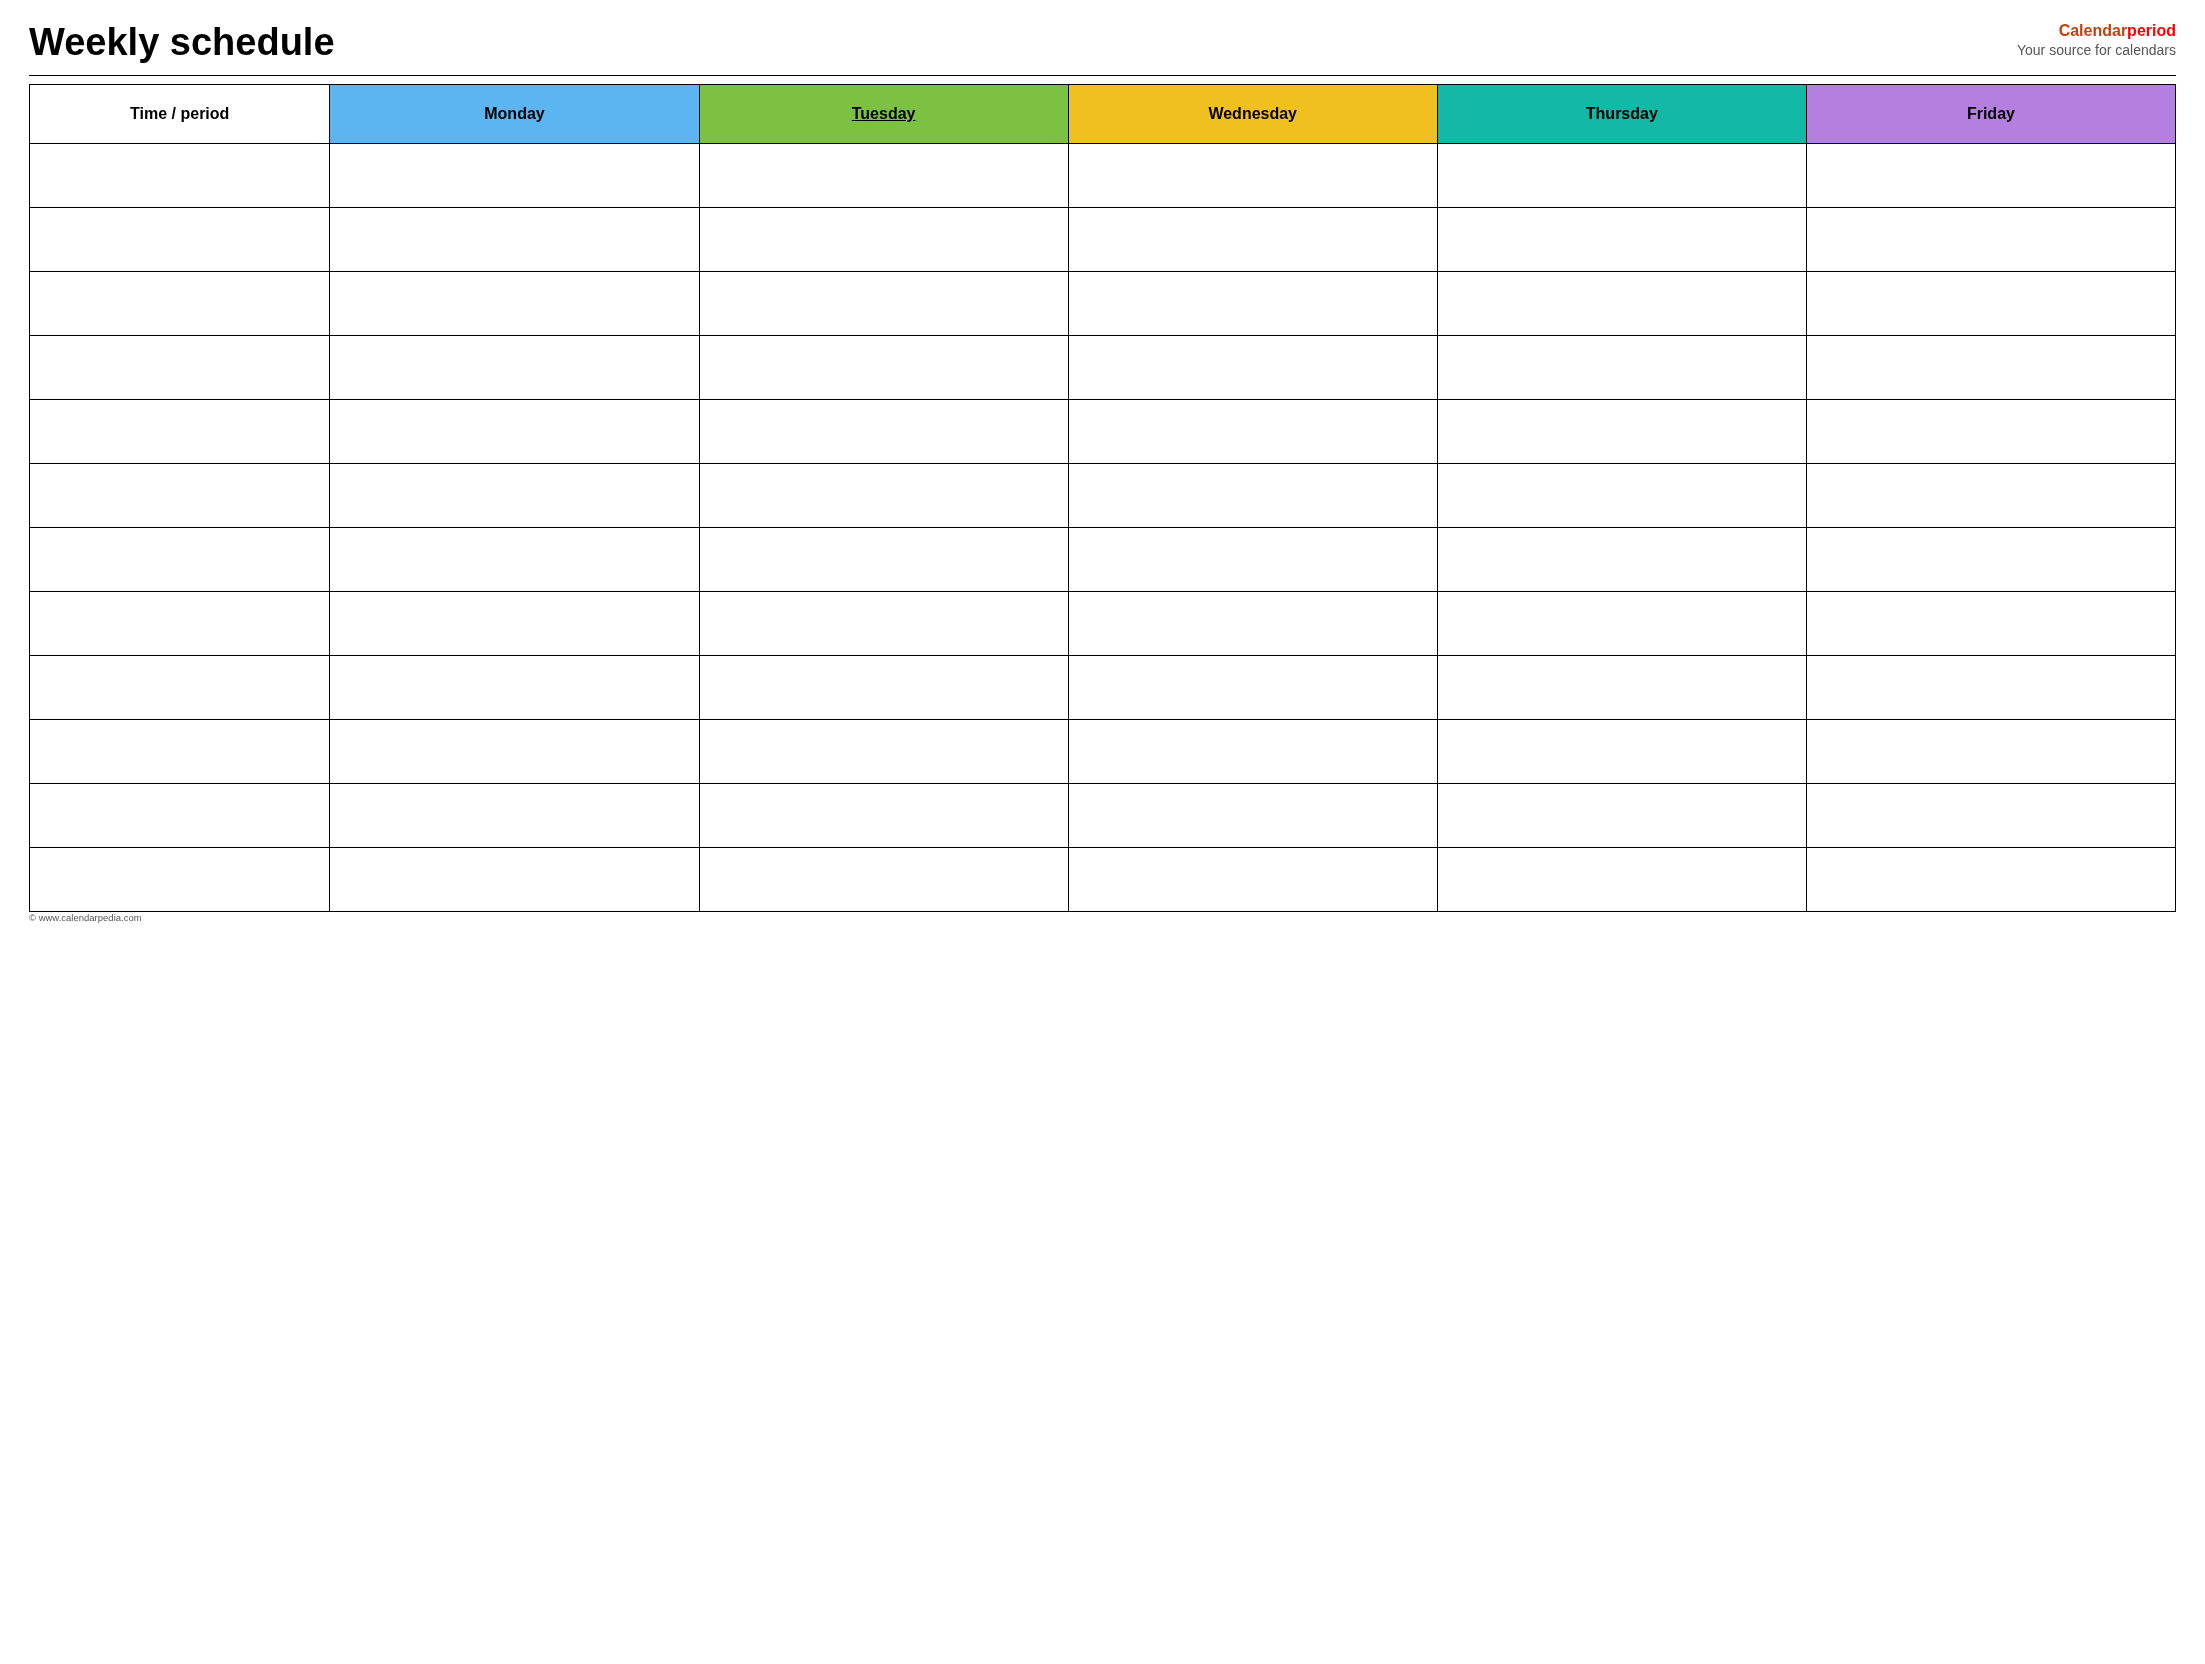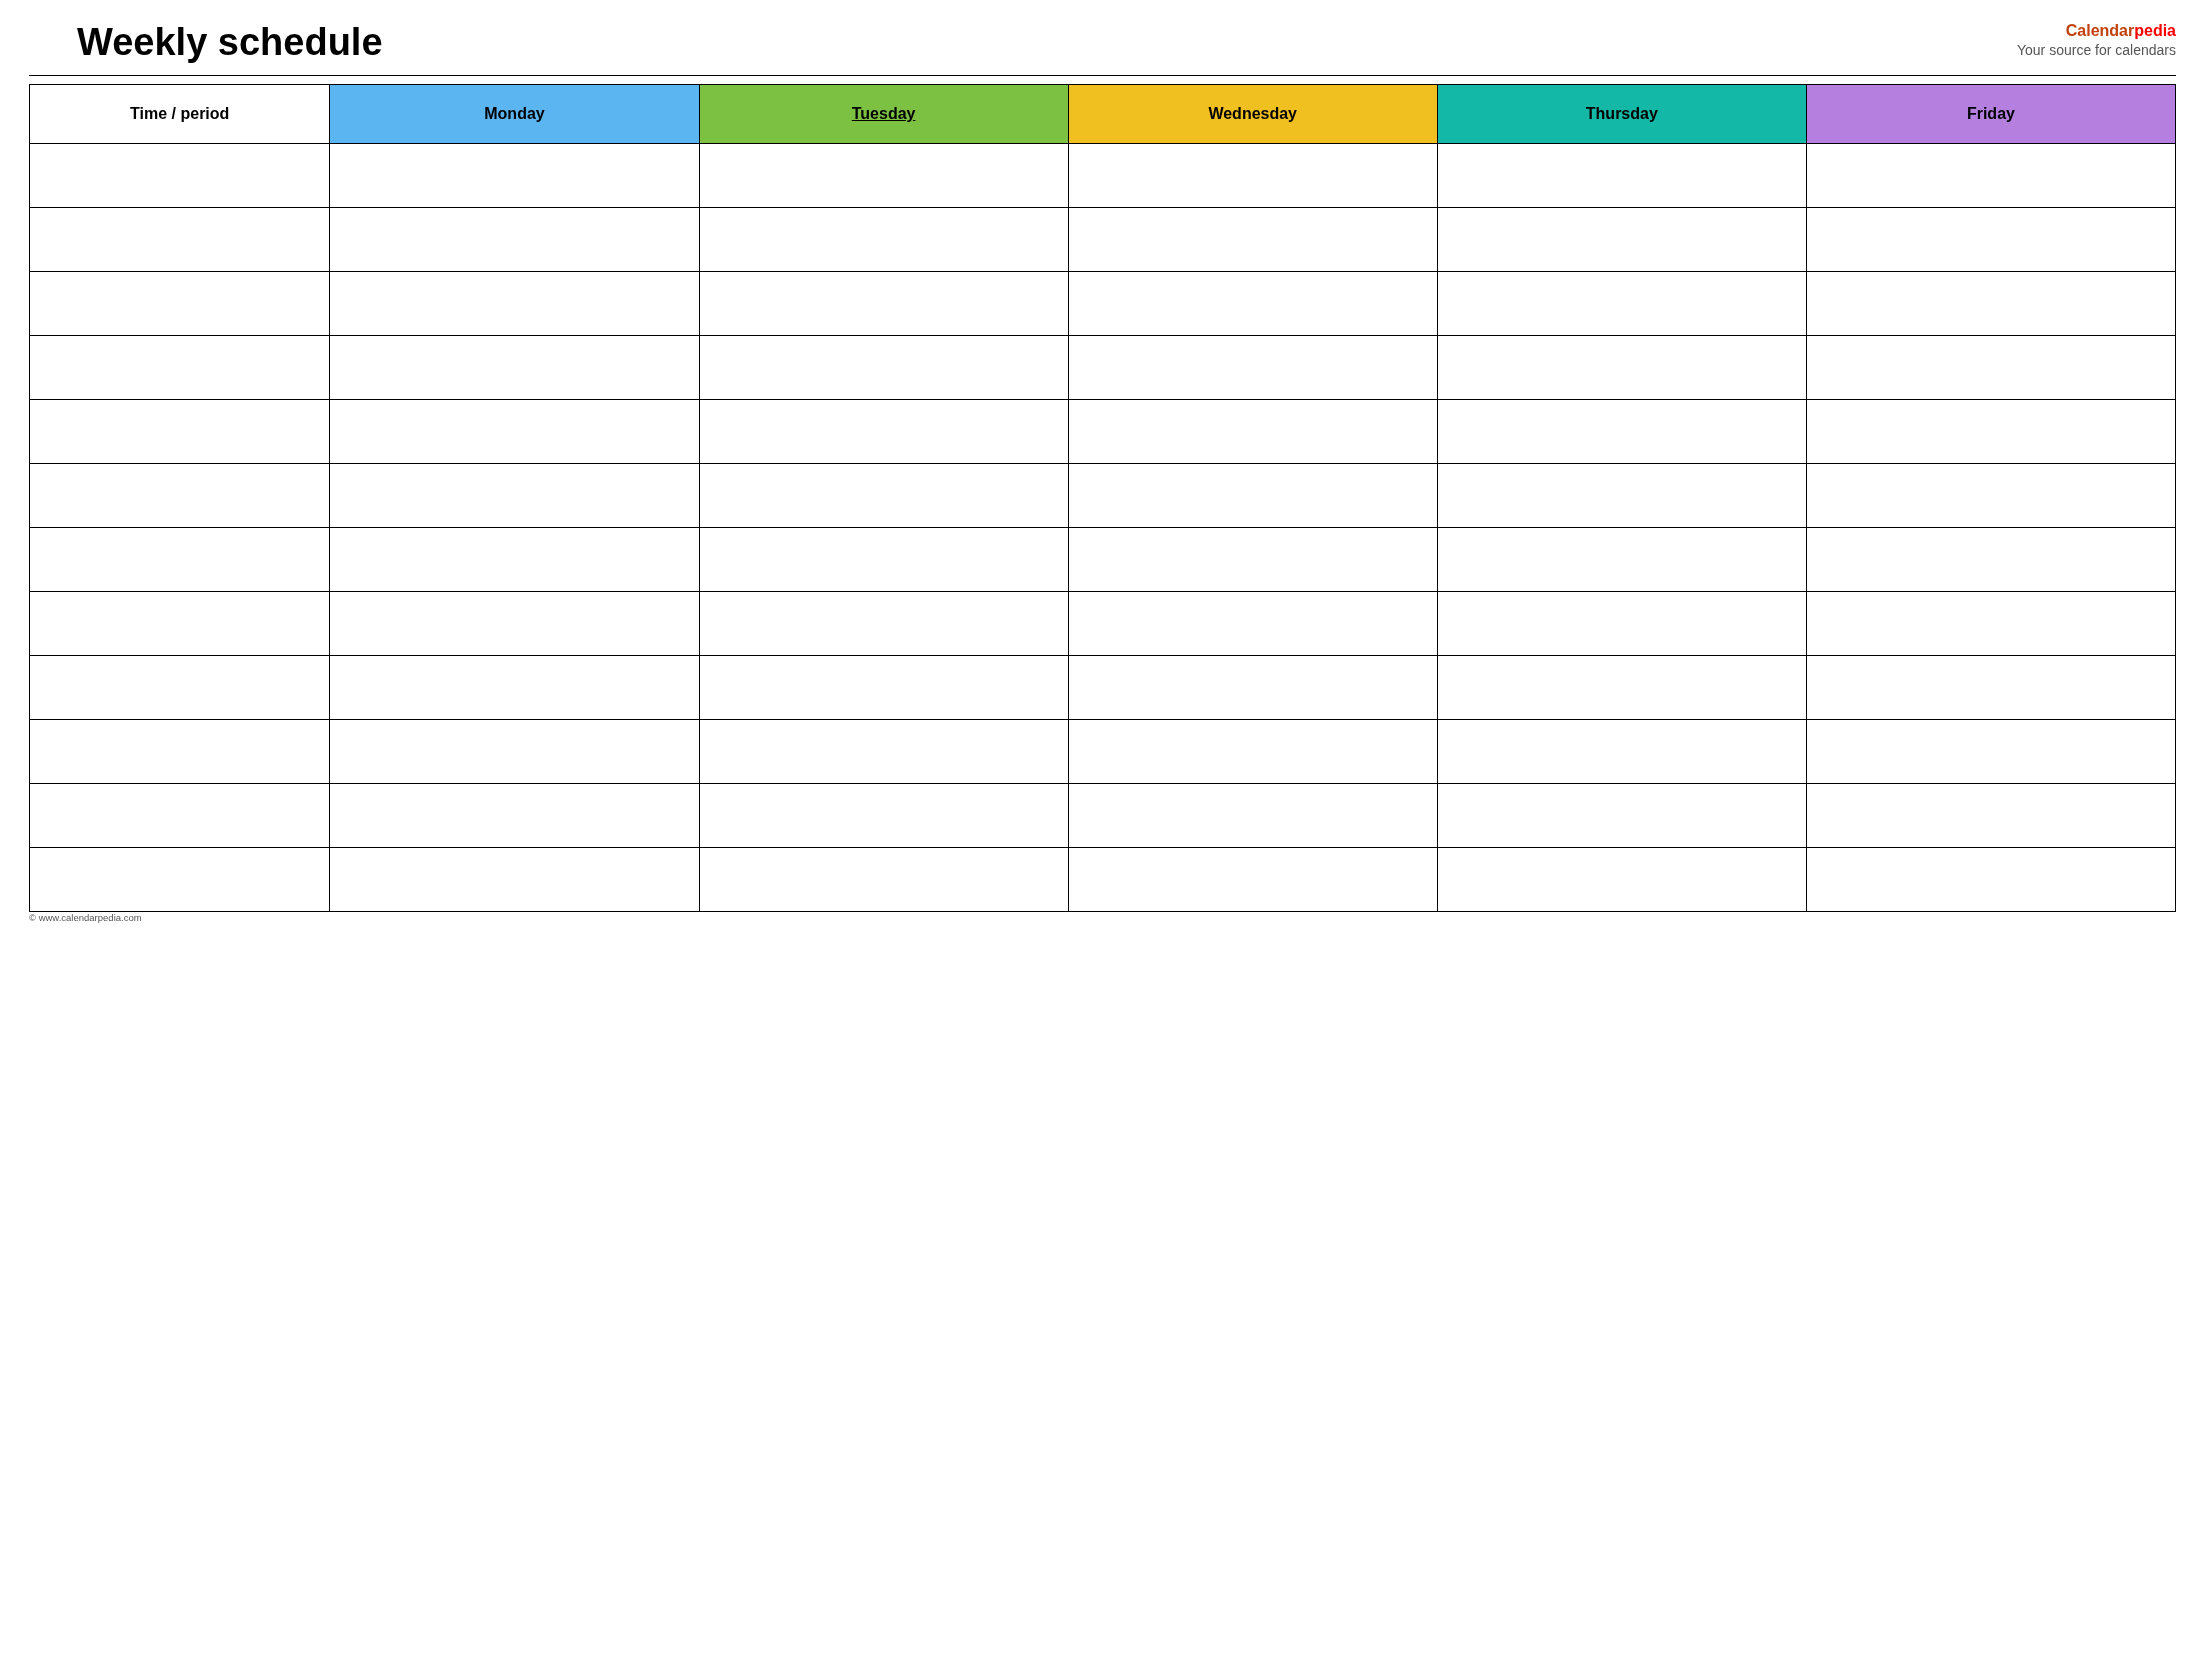--- a/index.html
+++ b/index.html
@@ -25,21 +25,20 @@
 
     .title-section {
       flex: 1;
     }
 
     .page-title {
       font-size: 38px;
       font-weight: bold;
       color: #000000;
       line-height: 1.1;
-      margin-left: 48px;
     }
 
     .name-label {
       font-size: 14.6px;
       font-weight: bold;
       color: #000000;
       margin-top: 5.9px;
     }
 
     .logo-section {
@@ -146,21 +145,21 @@
   </style>
 </head>
 <body>
 
 <div class="header-area">
   <div class="title-section">
     <div class="page-title">Weekly schedule</div>
   </div>
   <div class="logo-section">
     <div class="logo-text">
-      <span class="logo-calendar">Calendar</span><span class="logo-pedia">pedia</span>
+      <span class="logo-calendar">Calendar</span><span class="logo-pedia">period</span>
     </div>
     <span class="logo-tagline">Your source for calendars</span>
   </div>
 </div>
 
 <hr class="divider">
 
 <table class="schedule-table">
   <thead>
     <tr>

